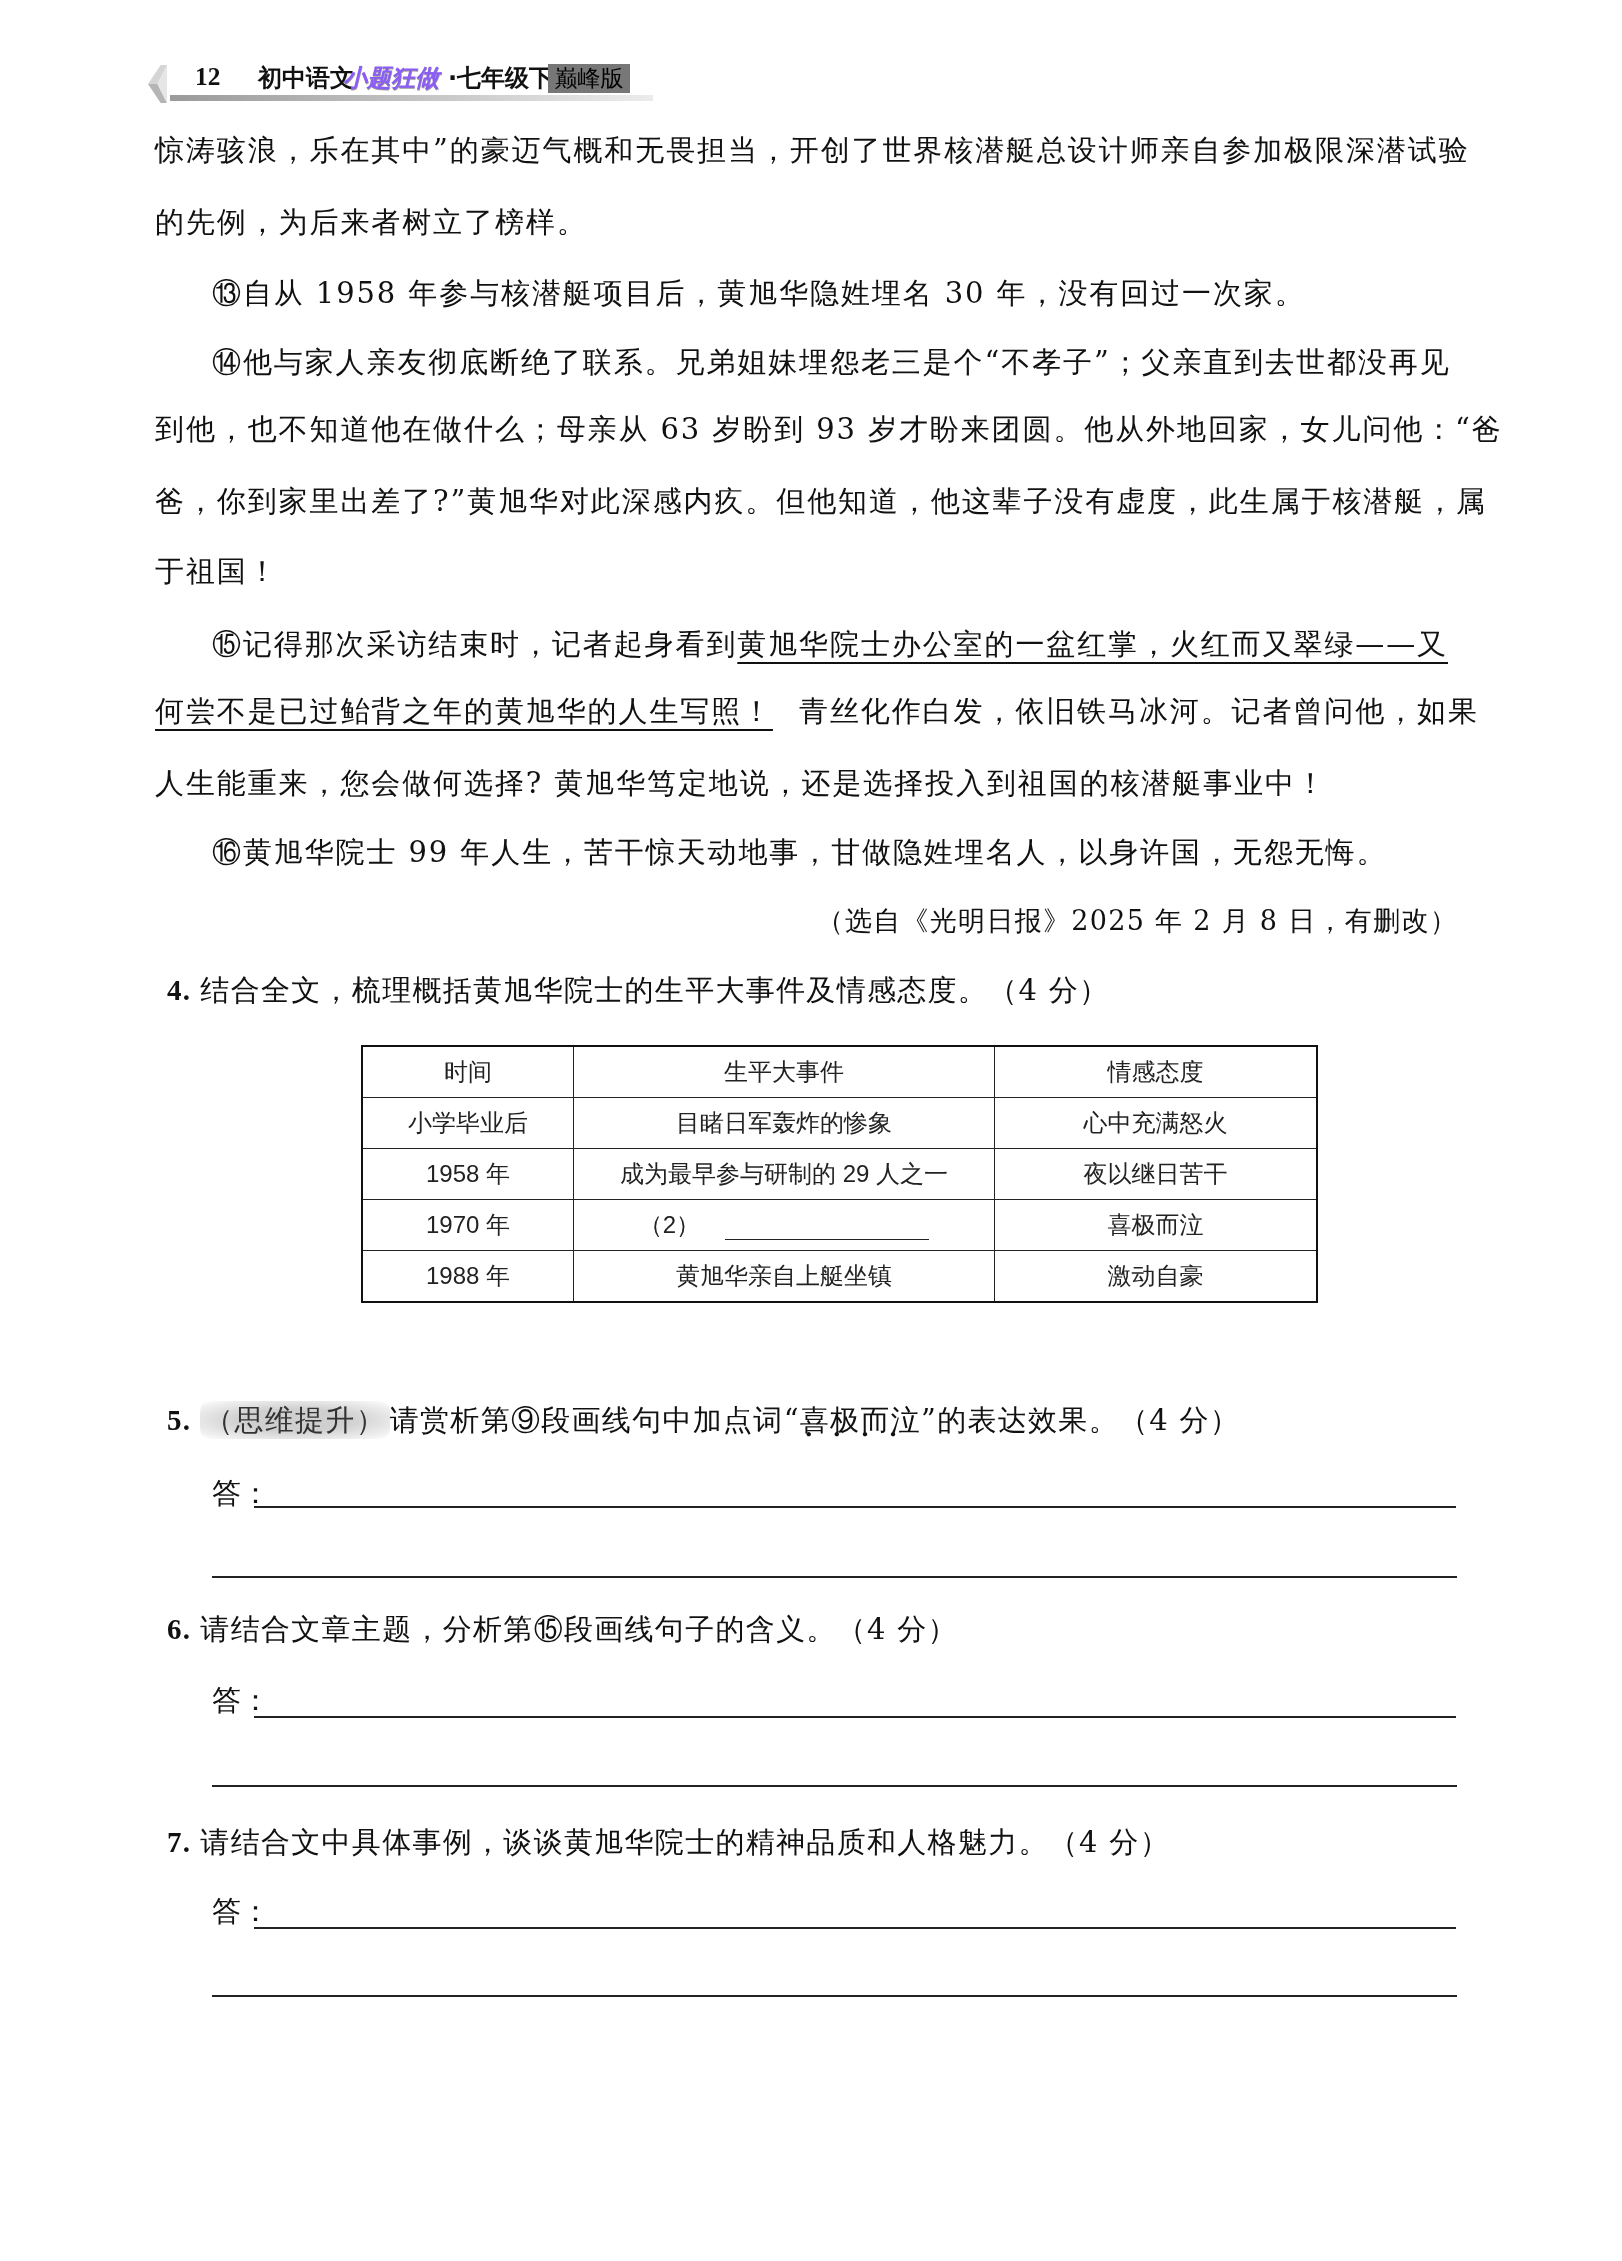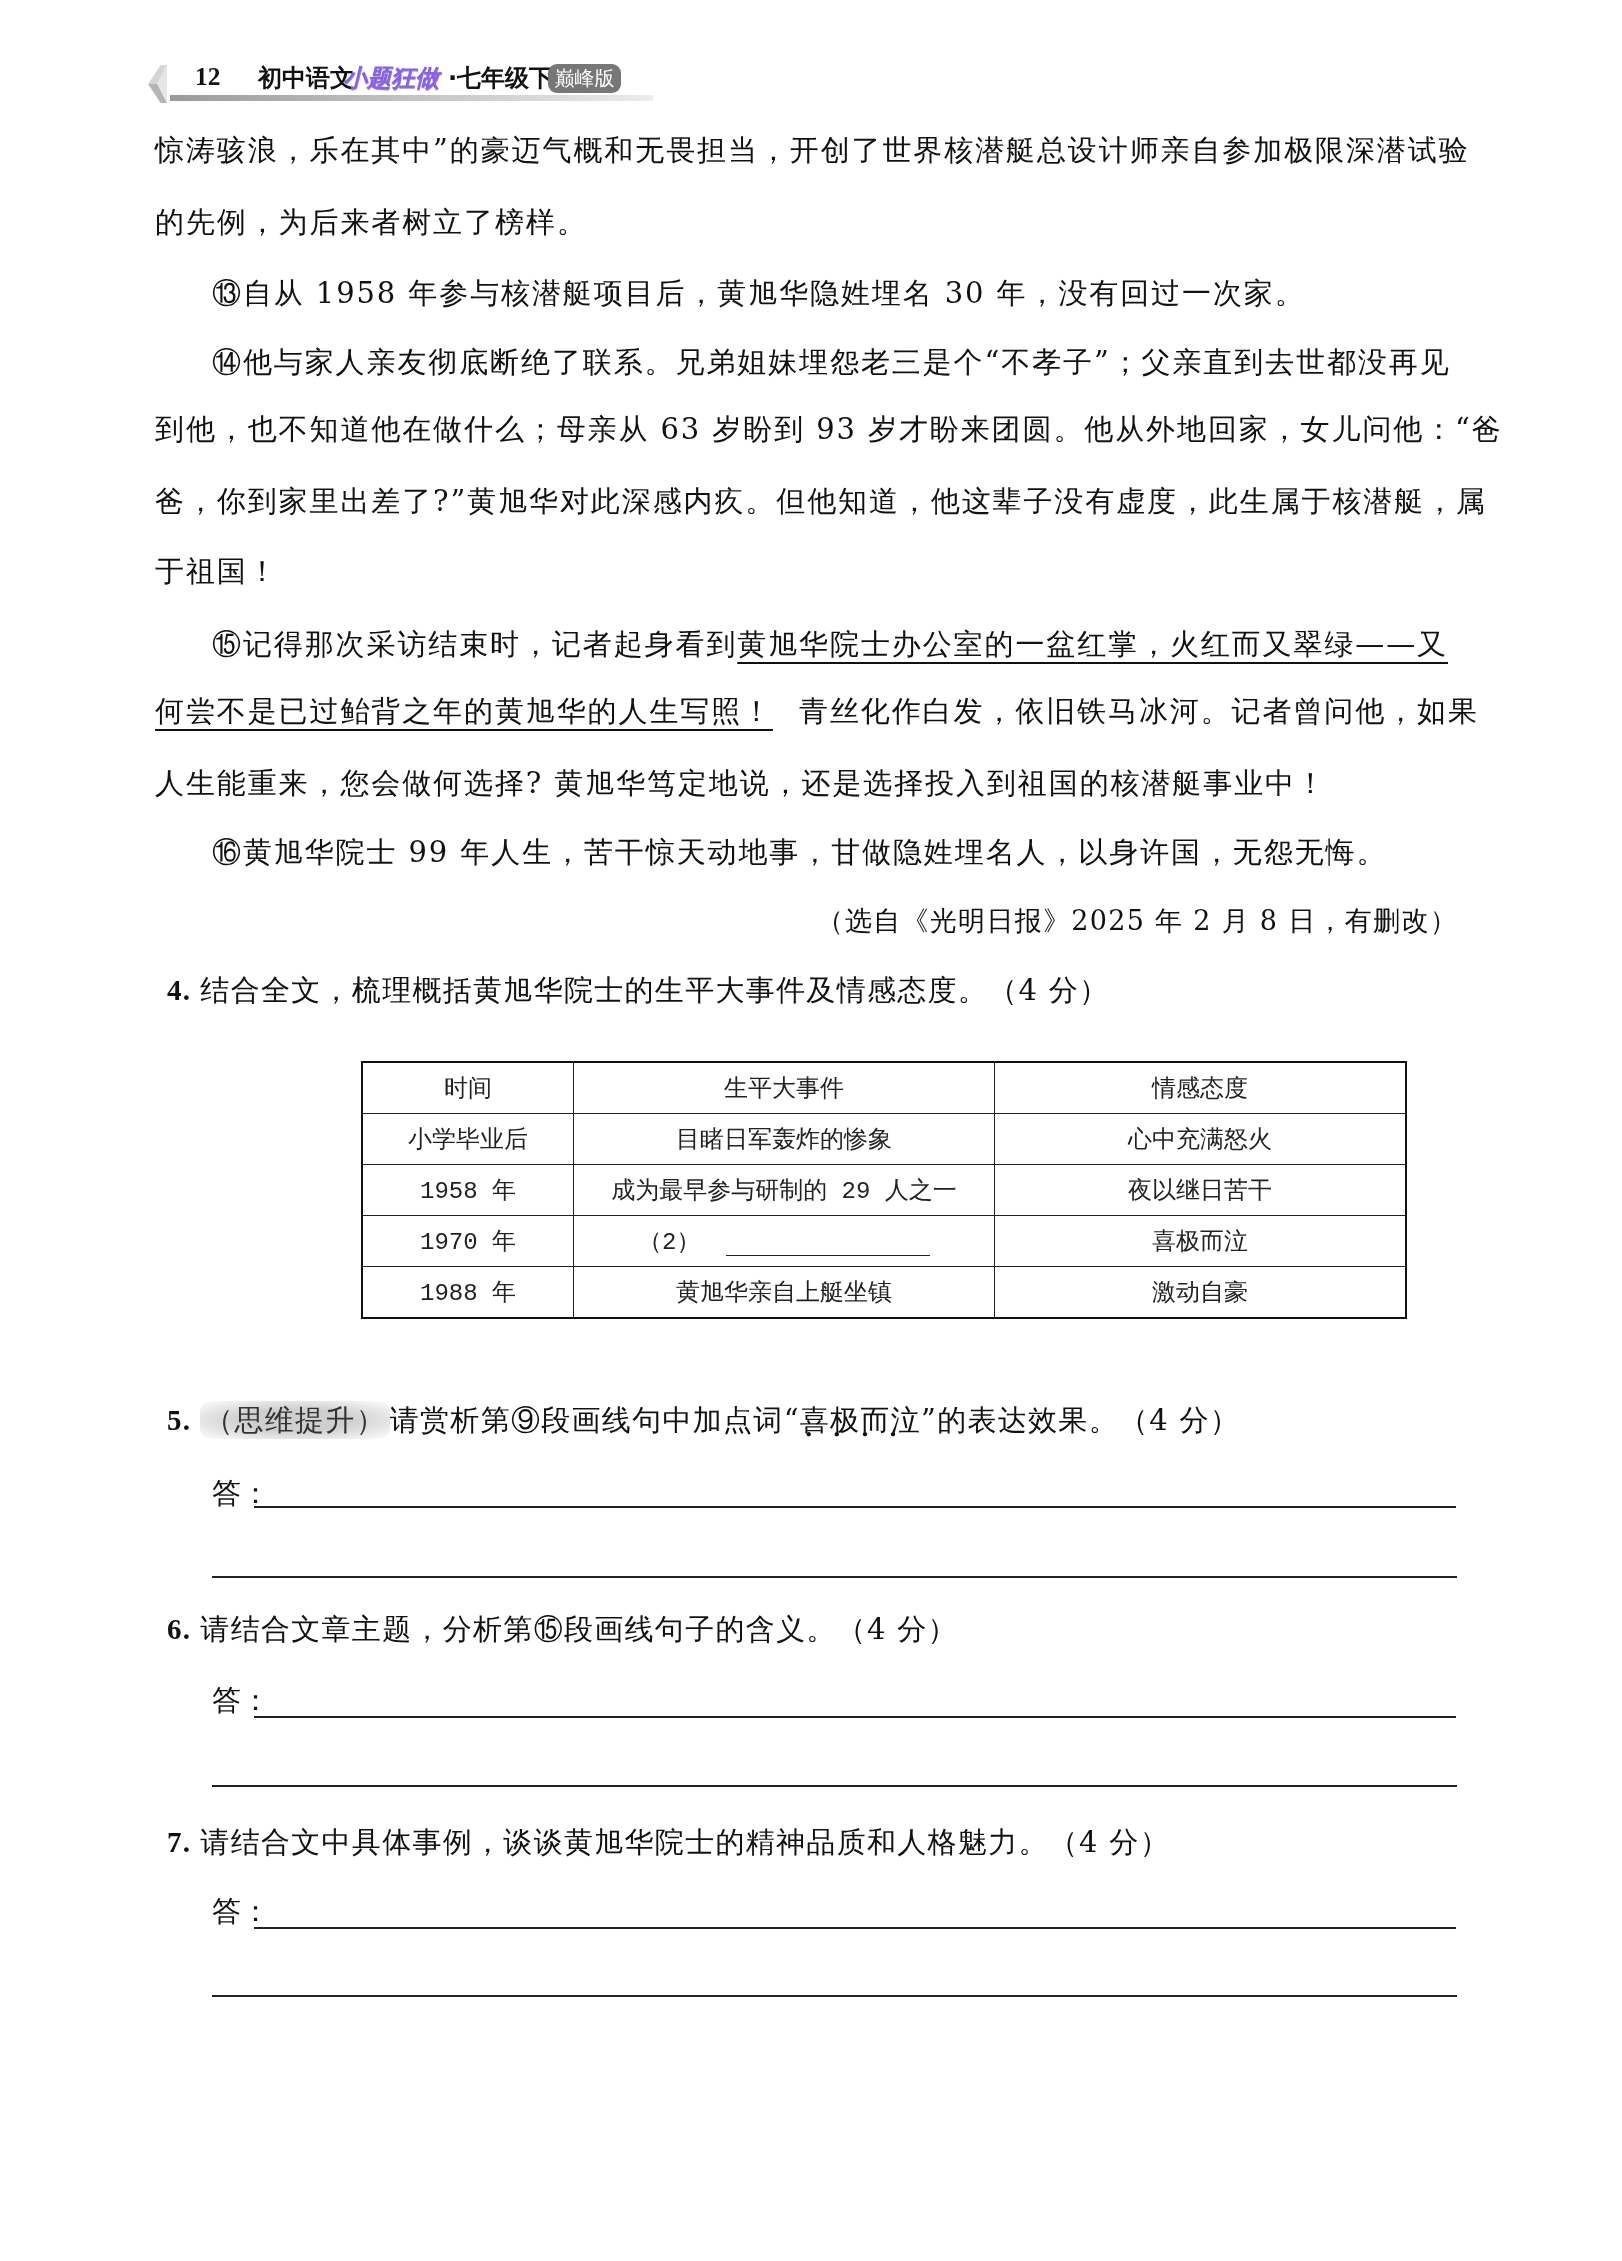--- a/index.html
+++ b/index.html
@@ -11,37 +11,37 @@
 
   
   .hdr-tri { position:absolute; left:148px; top:65px; width:38px; height:38px; }
   .hdr-bar { position:absolute; left:170px; top:95px; width:483px; height:6.4px;
              background:linear-gradient(90deg,#9a9a9a,#ececec); }
   .hdr-num { position:absolute; left:195px; top:62px; font-size:25.4px; font-weight:bold; font-family:"Liberation Serif",serif; }
   .hdr-title { position:absolute; left:258px; top:62px; font-size:24px; font-weight:bold; font-family:"DejaVu Sans",sans-serif; white-space:nowrap; }
   .hdr-brand { position:absolute; left:343px; top:62px; font-size:24px; font-weight:bold; font-style:italic; color:#8b5cf6;
                font-family:"DejaVu Serif",serif; text-shadow:0.6px 0.6px 0 #999; }
   .hdr-grade { position:absolute; left:448px; top:62px; font-size:24px; font-weight:bold; font-family:"DejaVu Sans",sans-serif; white-space:nowrap; }
-  .hdr-badge { position:absolute; left:548px; top:64px; padding:0 6.4px; height:29px; line-height:29px; border-radius:9px;
-               background:#777; color:#ffffff; font-size:20px; font-family:"DejaVu Sans",sans-serif; }
+  .hdr-badge { position:absolute; left:548px; top:64px; padding:0 6.4px; height:29px; line-height:29px; border-radius:0;
+               background:#777; color:#000000; font-size:23px; font-family:"DejaVu Sans",sans-serif; }
 
   .source { position:absolute; right:165px; top:903px; font-size:27px; line-height:36px; white-space:nowrap; letter-spacing:1.3px;margin-left:28px; }
 
   .q { position:absolute; left:167px; font-size:29px; line-height:38px; white-space:nowrap; letter-spacing:1.3px; }
   .qnum { font-family:"Liberation Serif",serif; font-weight:bold; margin-right:9px; }
   .tag { display:inline-block; background:radial-gradient(ellipse at center,#cfcfcf 40%,#eee 80%,transparent 100%);
          padding:0 3.8px; border-radius:10.2px; color:#333; }
   .dotted { position:relative; }
   .dots { position:absolute; left:0; right:0; bottom:-16.5px; text-align:center; letter-spacing:19px; font-size:15.3px; }
 
   .ans-label { position:absolute; left:212px; font-size:29px; line-height:38px; }
   .ans-line { position:absolute; height:1.9px; background:#222; }
 
-  table.grid { position:absolute; left:361px; top:1045px; width:1046px; border-collapse:collapse;
-               font-family:Liberation Mono, monospace; font-size:24px;margin-top:16px; }
+  table.grid { position:absolute; left:361px; top:1045px; width:957px; border-collapse:collapse;
+               font-family:Liberation Sans, sans-serif; font-size:24px; }
   table.grid td { border:1.3px solid #222; height:50px; text-align:center; padding:0; color:#222; }
   table.grid { border:2.5px solid #111; }
   .blank { display:inline-block; width:204px; border-bottom:1.9px solid #222; height:25.4px; vertical-align:middle; margin-left:12.7px; }
   .blank.left { margin-left:25.4px; }
 </style>
 </head>
 <body>
 
 <svg class="hdr-tri" viewBox="0 0 60 60">
   <polygon points="0,30 20,0 30,0 15,30" fill="#d5d5d5"></polygon>

